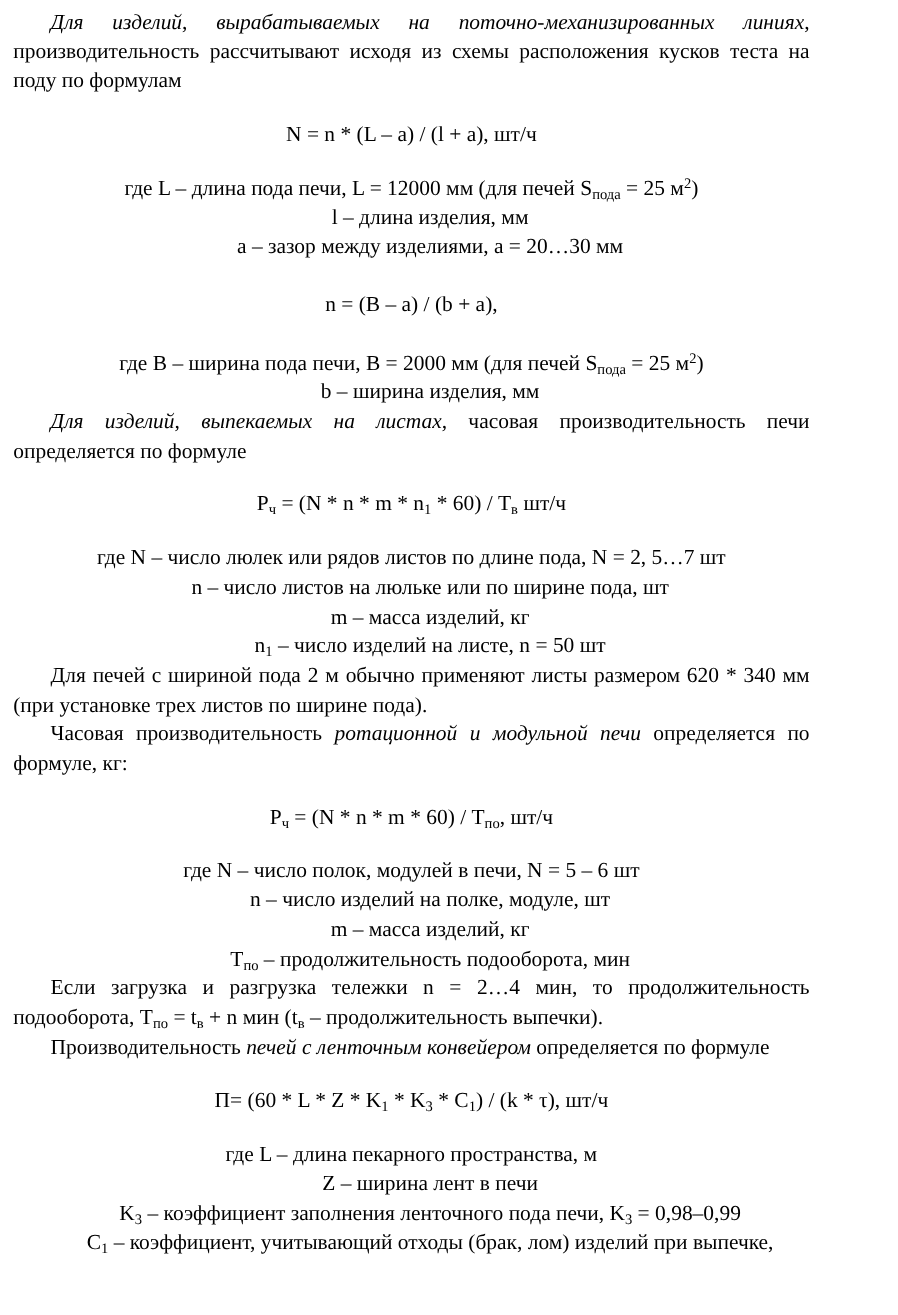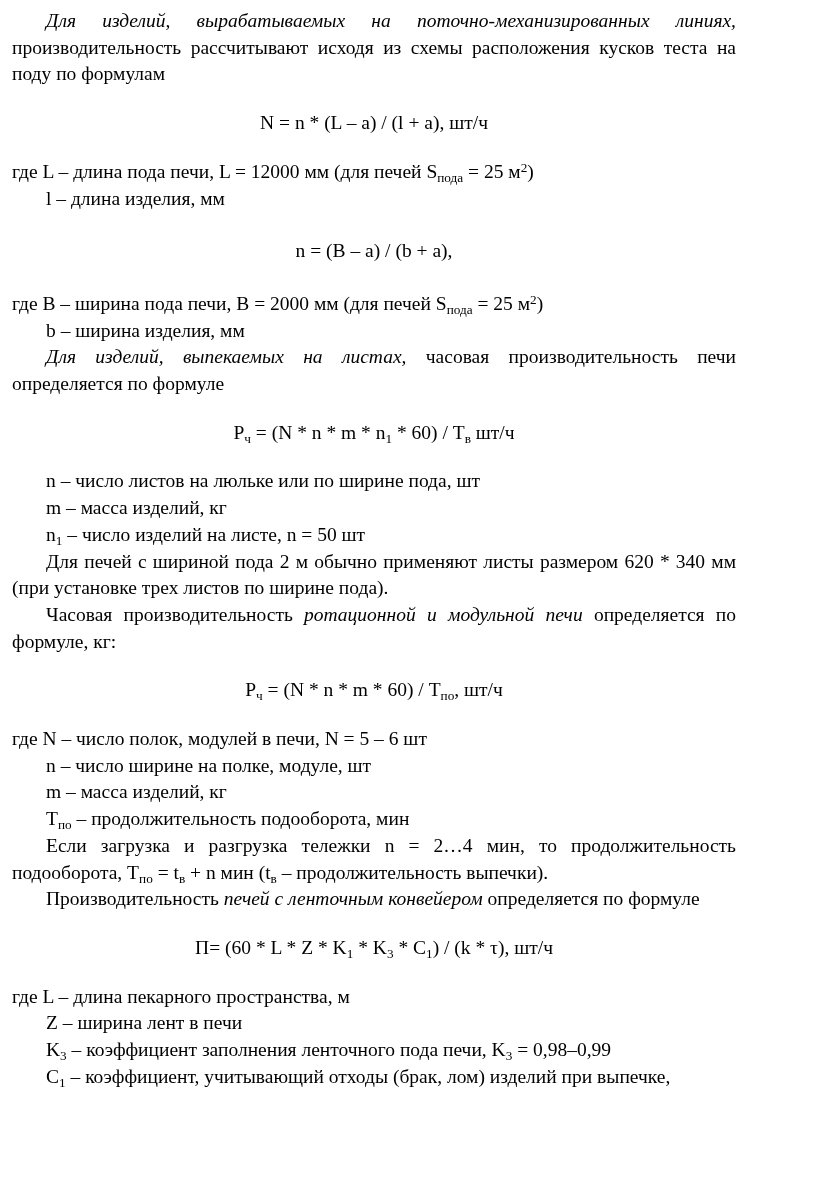--- a/index.html
+++ b/index.html
@@ -16,20 +16,21 @@
   .page {
     width: 748px;
     min-height: 1195px;
     box-sizing: border-box;
     padding: 8px 12px 0 12px;
   }
   p {
     margin: 0;
     font-size: 19.5px;
     line-height: 1.37;
+    text-align: center;
   }
   .just {
     text-align: justify;
     text-align-last: left;
   }
   .indent {
     text-indent: 34px;
   }
   .sub-indent {
     padding-left: 34px;
@@ -62,53 +63,55 @@
   <p class="just indent"><span class="it">Для изделий, вырабатываемых на поточно-механизированных линиях,</span><span> производительность рассчитывают исходя из схемы расположения кусков теста на поду по формулам</span></p>
 
   <div class="gap-md"></div>
 
   <p class="formula">N = n * (L – a) / (l + a), шт/ч</p>
 
   <div class="gap-md"></div>
 
   <p><span>где L – длина пода печи, L = 12000 мм (для печей S</span><sub>пода</sub><span> = 25 м</span><sup>2</sup><span>)</span></p>
   <p class="sub-indent">l – длина изделия, мм</p>
+  <p class="sub-indent">a – зазор между изделиями, a = 20…30 мм</p>
 
   <div class="gap-lg"></div>
 
   <p class="formula">n = (B – a) / (b + a),</p>
 
   <div class="gap-lg"></div>
 
   <p><span>где B – ширина пода печи, B = 2000 мм (для печей S</span><sub>пода</sub><span> = 25 м</span><sup>2</sup><span>)</span></p>
   <p class="sub-indent">b – ширина изделия, мм</p>
 
   <p class="just indent"><span class="it">Для изделий, выпекаемых на листах,</span><span> часовая производительность печи определяется по формуле</span></p>
 
   <div class="gap-md"></div>
 
   <p class="formula"><span>P</span><sub>ч</sub><span> = (N * n * m * n</span><sub>1</sub><span> * 60) / T</span><sub>в</sub><span> шт/ч</span></p>
 
   <div class="gap-md"></div>
 
+  <p>где N – число люлек или рядов листов по длине пода, N = 2, 5…7 шт</p>
   <p class="sub-indent">n – число листов на люльке или по ширине пода, шт</p>
   <p class="sub-indent">m – масса изделий, кг</p>
   <p class="sub-indent"><span>n</span><sub>1</sub><span> – число изделий на листе, n = 50 шт</span></p>
   <p class="just indent">Для печей с шириной пода 2 м обычно применяют листы размером 620 * 340 мм (при установке трех листов по ширине пода).</p>
 
   <p class="just indent"><span>Часовая производительность </span><span class="it">ротационной и модульной печи</span><span> определяется по формуле, кг:</span></p>
 
   <div class="gap-md"></div>
 
   <p class="formula"><span>P</span><sub>ч</sub><span> = (N * n * m * 60) / T</span><sub>по</sub><span>, шт/ч</span></p>
 
   <div class="gap-md"></div>
 
   <p>где N – число полок, модулей в печи, N = 5 – 6 шт</p>
-  <p class="sub-indent">n – число ширине на полке, модуле, шт</p>
+  <p class="sub-indent">n – число изделий на полке, модуле, шт</p>
   <p class="sub-indent">m – масса изделий, кг</p>
   <p class="sub-indent"><span>T</span><sub>по</sub><span> – продолжительность подооборота, мин</span></p>
   <p class="just indent"><span>Если загрузка и разгрузка тележки n = 2…4 мин, то продолжительность подооборота, T</span><sub>по</sub><span> = t</span><sub>в</sub><span> + n мин (t</span><sub>в</sub><span> – продолжительность выпечки).</span></p>
 
   <p class="just indent"><span>Производительность </span><span class="it">печей с ленточным конвейером</span><span> определяется по формуле</span></p>
 
   <div class="gap-md"></div>
 
   <p class="formula"><span>П= (60 * L * Z * K</span><sub>1</sub><span> * K</span><sub>3</sub><span> * C</span><sub>1</sub><span>) / (k * τ), шт/ч</span></p>
 

